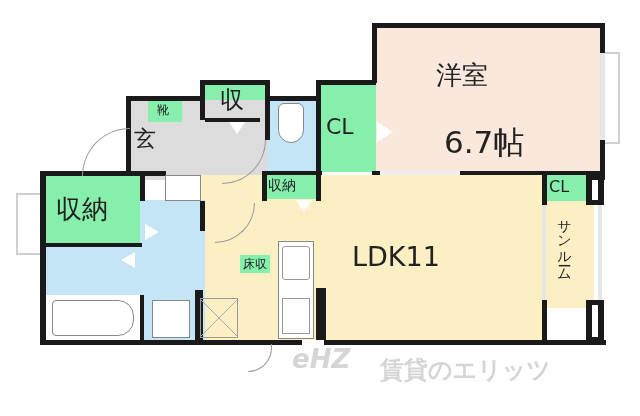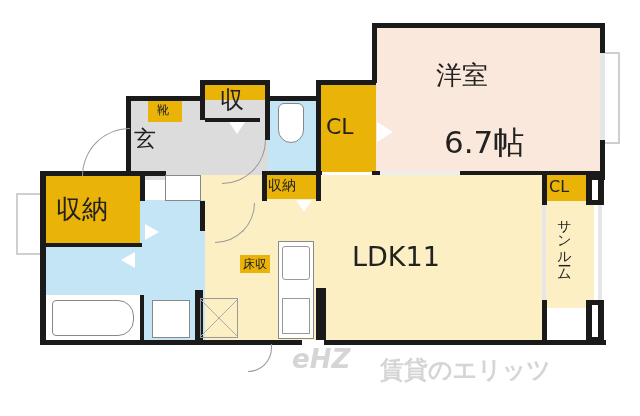--- a/index.html
+++ b/index.html
@@ -1,21 +1,21 @@
 <!DOCTYPE html>
 <html><head>
 <meta charset="utf-8">
 <style>
   html,body{margin:0;padding:0;background:#ffffff;}
   body{width:640px;height:416px;position:relative;overflow:hidden;font-family:"DejaVu Sans","Liberation Sans",sans-serif;}
   .abs{position:absolute;box-sizing:border-box;}
   .wall{position:absolute;background:#1a1a1a;}
   .room{position:absolute;box-sizing:border-box;}
   .lbl{position:absolute;color:#222;white-space:nowrap;line-height:1;}
-  .pink{background:#eab308;}
+  .pink{background:#86efac;}
   .peach{background:#fbe8dc;}
   .yellow{background:#fcefc4;}
   .blue{background:#c4e5f6;}
   .grey{background:#dcdcdc;}
   .white{background:#ffffff;}
   .balcony{position:absolute;border:2px solid #cfcfcf;background:#fff;box-sizing:border-box;}
   .win{position:absolute;background:#e6e6e6;}
   .tri{position:absolute;width:0;height:0;}
   .door-arc{position:absolute;border:1.5px solid #999;box-sizing:border-box;}
   .watermark{position:absolute;color:#d5d5d5;font-weight:bold;font-style:italic;}

